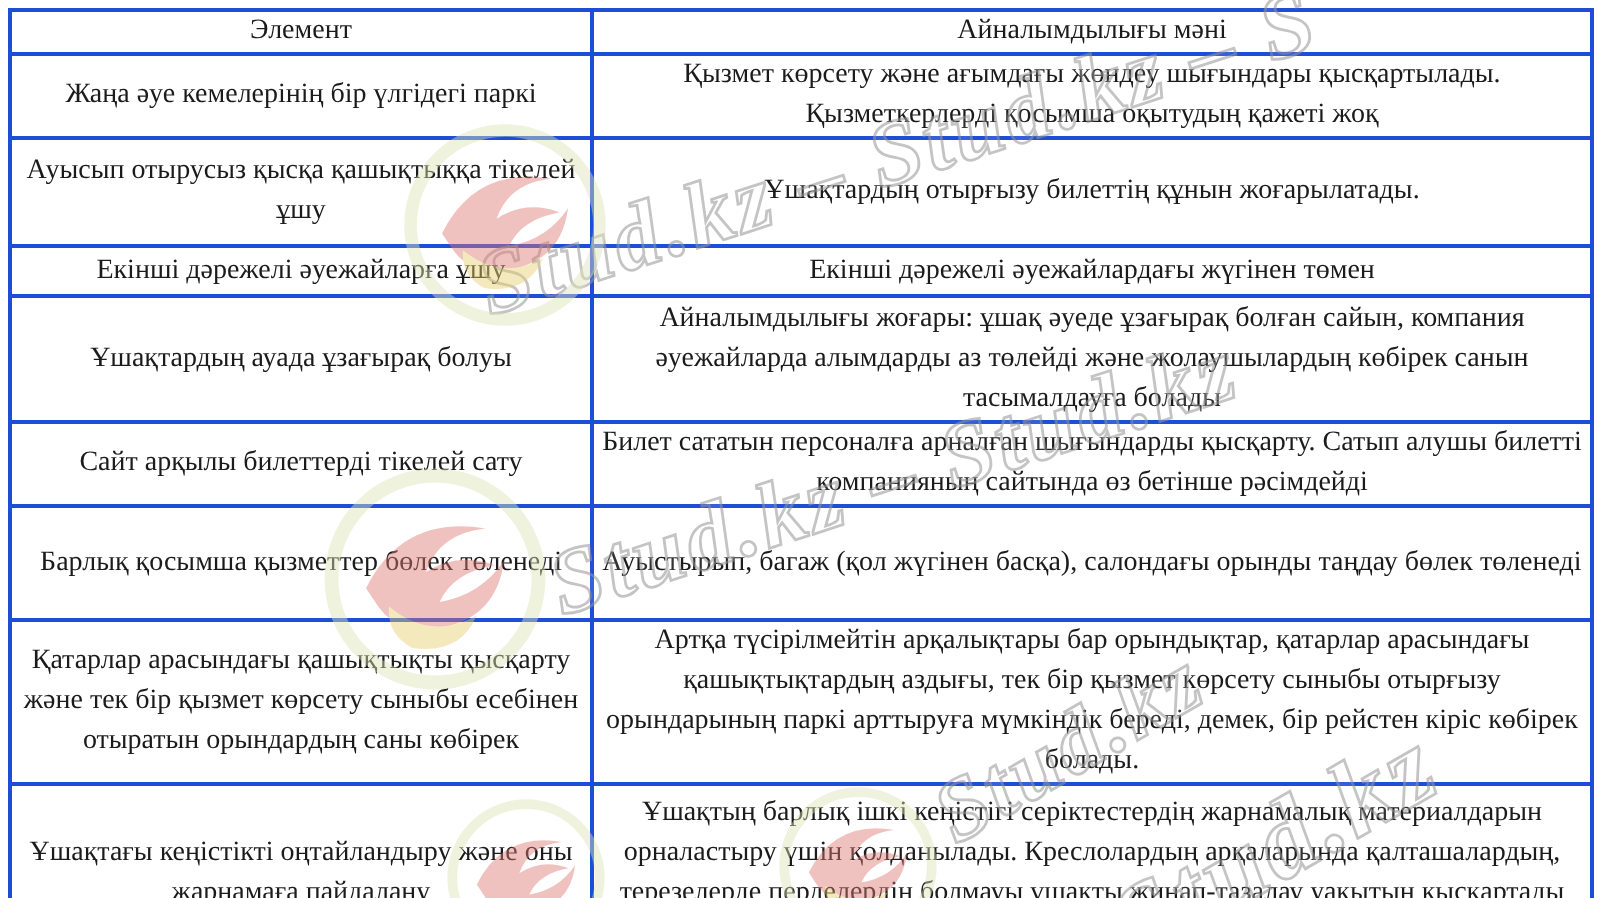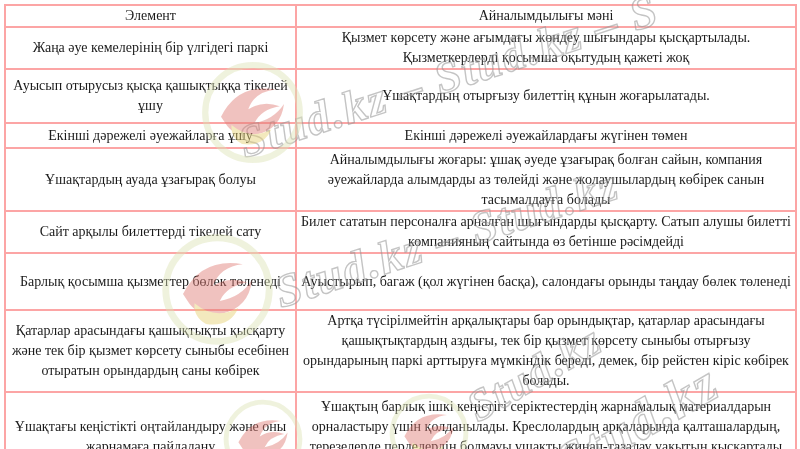--- a/index.html
+++ b/index.html
@@ -11,21 +11,21 @@
     font-family:"Liberation Serif","DejaVu Serif",serif;
     color:#1b1b1b;
   }
   table.doc{
     position:absolute;left:4px;top:4px;
     width:791px;height:441px;
     border-collapse:collapse;table-layout:fixed;
     background:#ffffff;
   }
   table.doc td,table.doc th{
-    border:2px solid #fca5a5;
+    border:2px solid #1d4ed8;
     text-align:center;vertical-align:middle;
     font-size:14px;line-height:20px;font-weight:normal;
     padding:0 4px;
     overflow:hidden;
   }
   col.c-left{width:291px;}
   col.c-right{width:500px;}
   tr.rh0{height:20px;}
   tr.rh1{height:40px;}
   tr.rh2{height:54px;}

